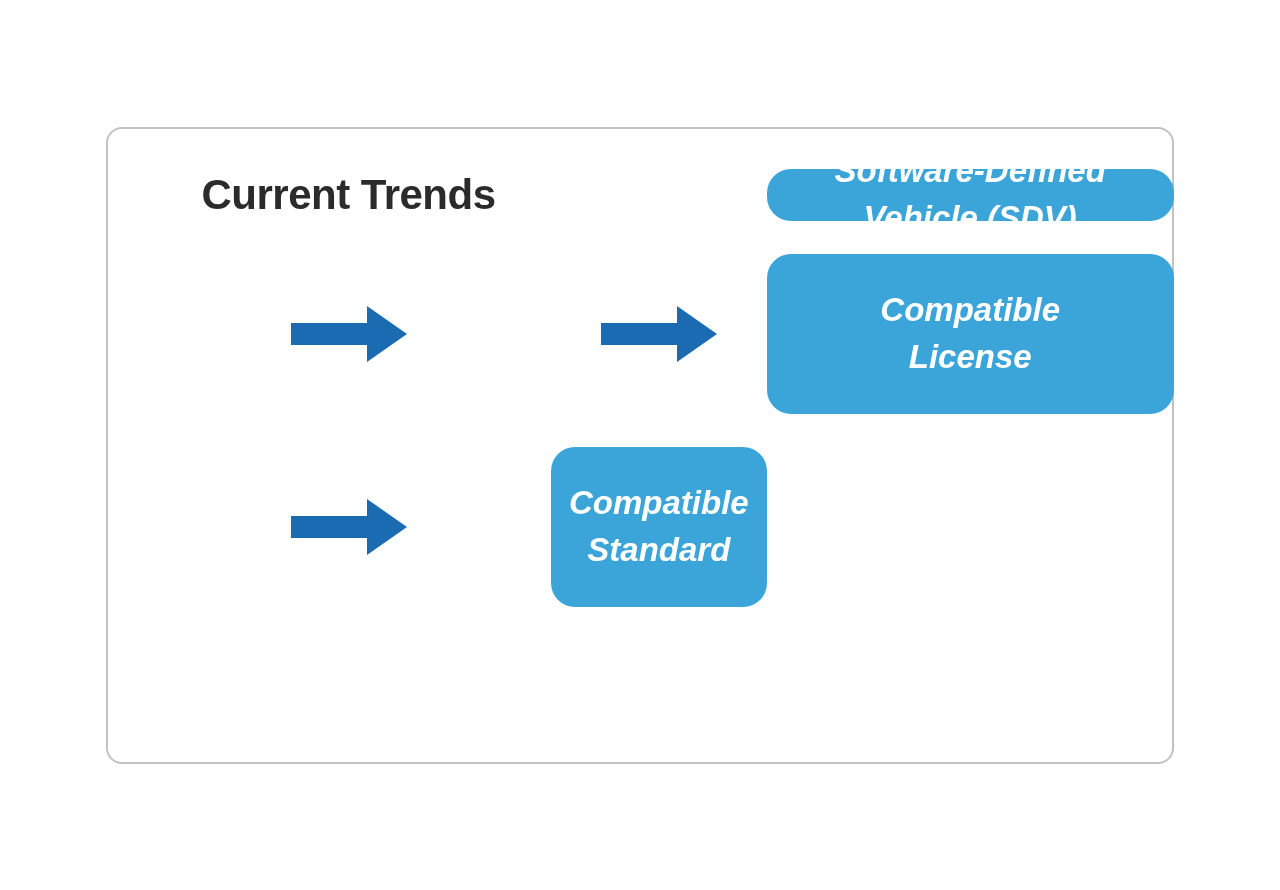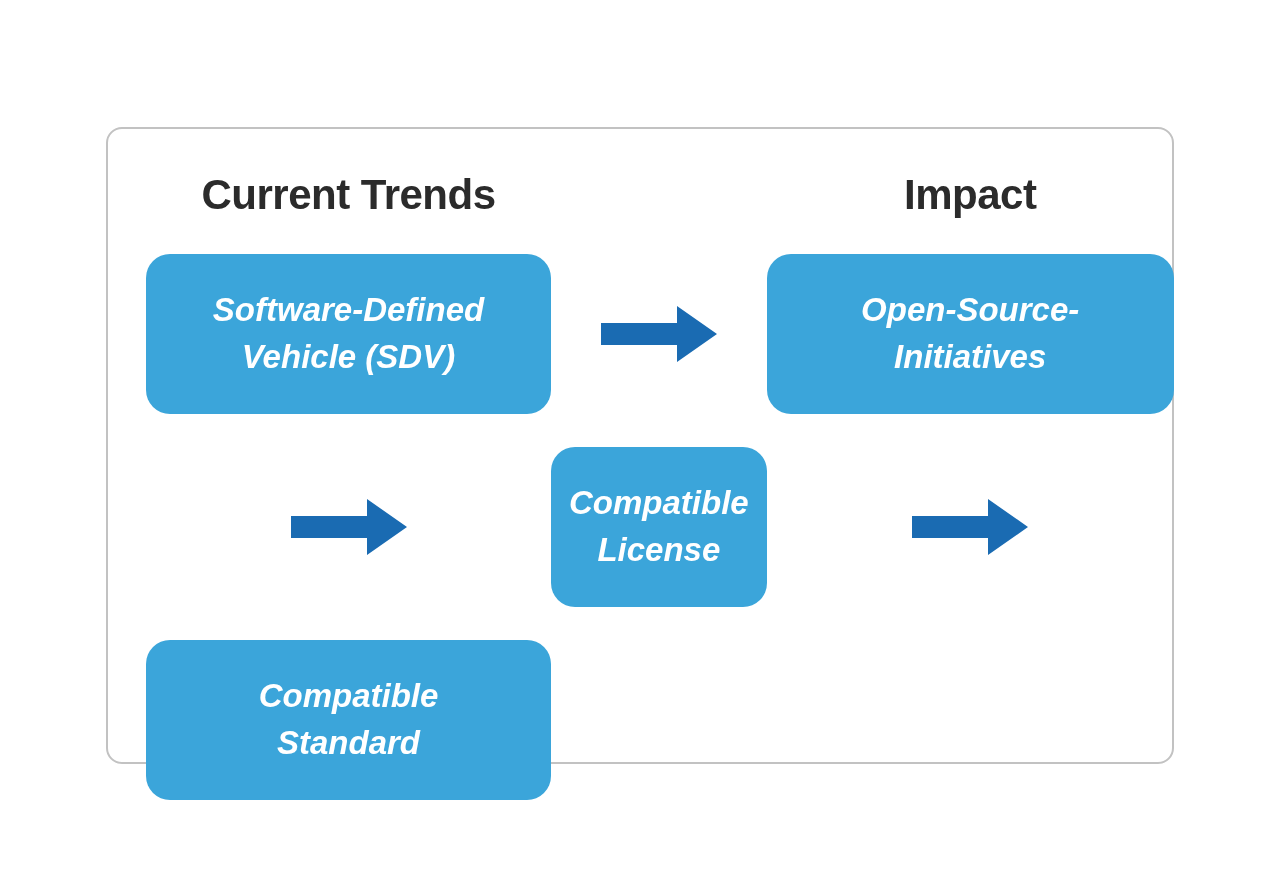--- a/index.html
+++ b/index.html
@@ -52,32 +52,29 @@
   .arrow-cell polygon{fill:var(--arrow);}
   .spacer{}
 </style>
 </head>
 <body>
 
 <div class="panel">
 
   <div class="col-header">Current Trends</div>
   <div class="spacer"></div>
-  <div class="col-header">Impact</div>
 
   <div class="node">Software-Defined
 Vehicle (SDV)</div>
   <div class="arrow-cell">
     <svg width="116" height="56" viewBox="0 0 116 56">
       <polygon points="0,17 76,17 76,0 116,28 76,56 76,39 0,39"></polygon>
     </svg>
   </div>
 
-  <div class="node">Open-Source-
-Initiatives</div>
   <div class="arrow-cell">
     <svg width="116" height="56" viewBox="0 0 116 56">
       <polygon points="0,17 76,17 76,0 116,28 76,56 76,39 0,39"></polygon>
     </svg>
   </div>
   <div class="node">Compatible
 License</div>
 
   <div class="arrow-cell">
     <svg width="116" height="56" viewBox="0 0 116 56">

